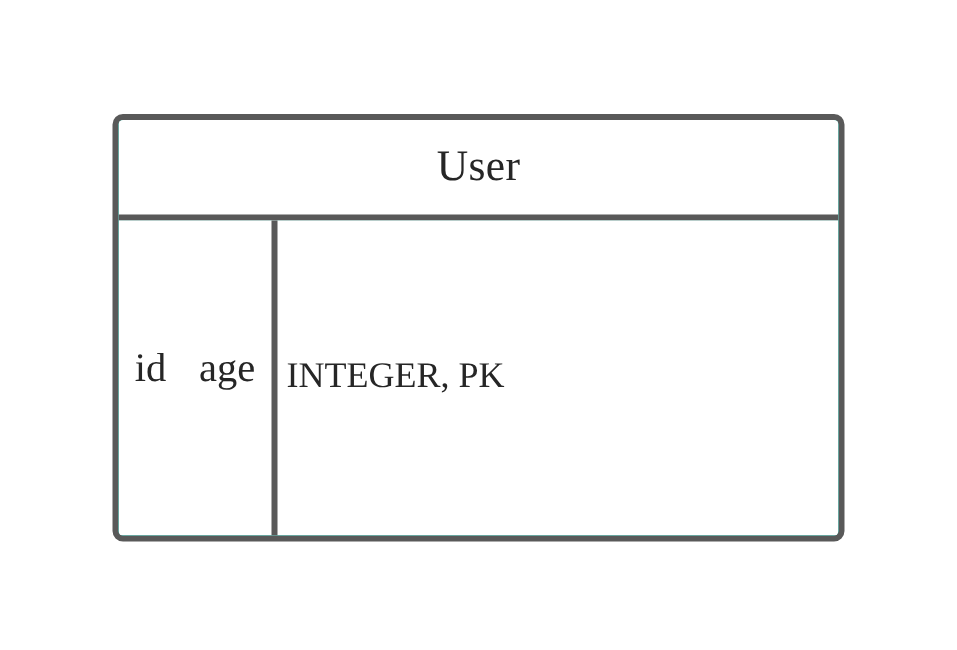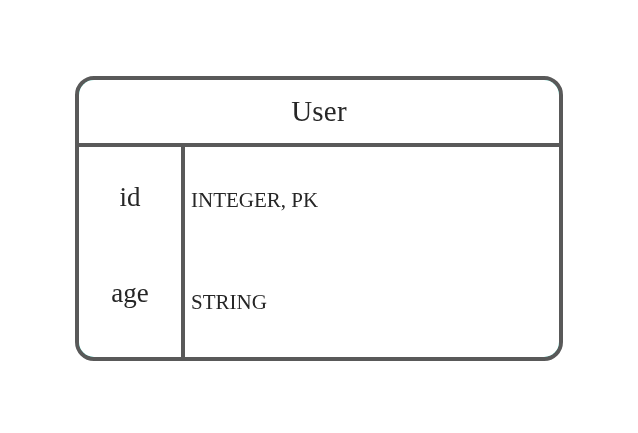--- a/index.html
+++ b/index.html
@@ -28,21 +28,21 @@
 
   
   .entity {
     position: absolute;
     left: 75px;
     top: 76px;
     width: 488px;
     height: 285px;
     box-sizing: border-box;
     border: 4px solid #595959;
-    border-radius: 19px;
+    border-radius: 7px;
     background: #14b8a6;
     display: flex;
     flex-direction: column;
     overflow: hidden;
   }
 
   
   .entity-header {
     height: 67px;
     flex: 0 0 67px;
@@ -69,21 +69,21 @@
     align-items: stretch;
     background: #ffffff;
   }
 
   .attr-names-col {
     flex: 0 0 106px;
     width: 106px;
     box-sizing: border-box;
     border-right: 4px solid #595959;
     display: flex;
-    flex-direction: column;
+    flex-direction: row;
     justify-content: space-around;
     align-items: center;
     padding: 2px 0 16px 0;
   }
 
   .attr-types-col {
     flex: 1 1 auto;
     box-sizing: border-box;
     display: flex;
     flex-direction: column;
@@ -94,21 +94,21 @@
 
   .attr-name {
     font-size: 27px;
     line-height: 1;
     color: #262626;
     white-space: nowrap;
     text-align: center;
   }
 
   .attr-type {
-    font-size: 21px;
+    font-size: 24px;
     line-height: 1;
     color: #262626;
     white-space: nowrap;
     text-align: center;
   }
 </style>
 </head>
 <body>
 
 <div class="diagram-canvas">
@@ -121,19 +121,18 @@
 
     <div class="entity-body">
 
       <div class="attr-names-col">
         <div class="attr-name">id</div>
         <div class="attr-name">age</div>
       </div>
 
       <div class="attr-types-col">
         <div class="attr-type">INTEGER, PK</div>
-        <div class="attr-type">STRING</div>
       </div>
 
     </div>
   </div>
 
 </div>
 
 </body></html>

